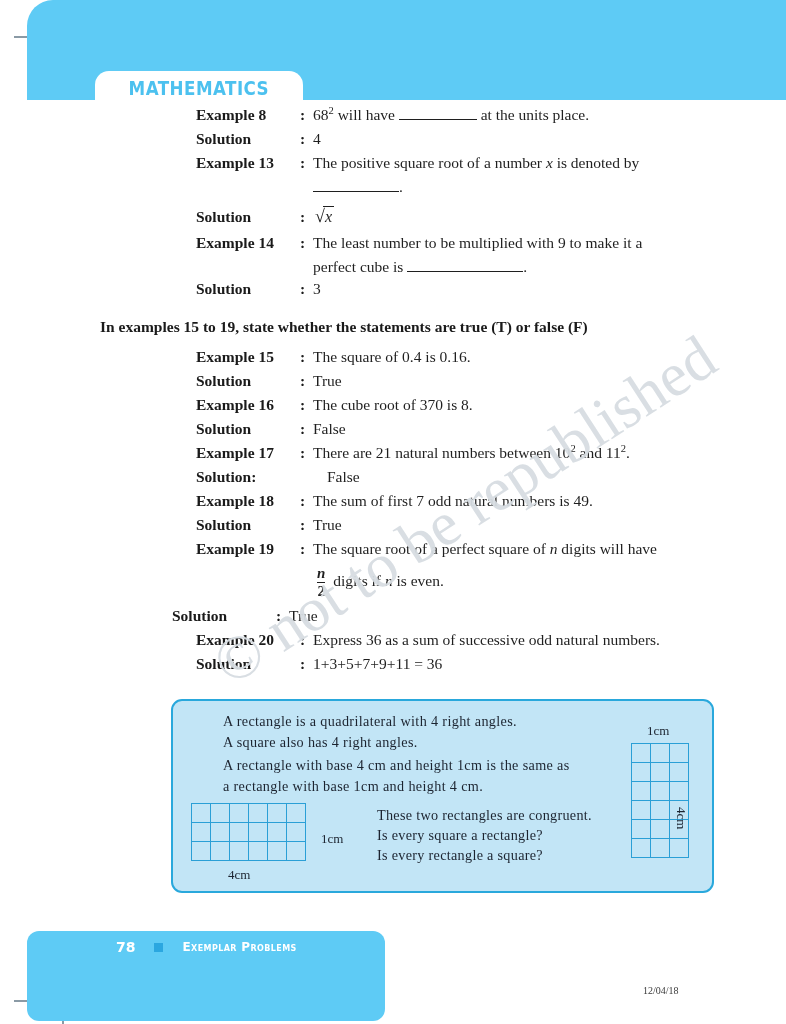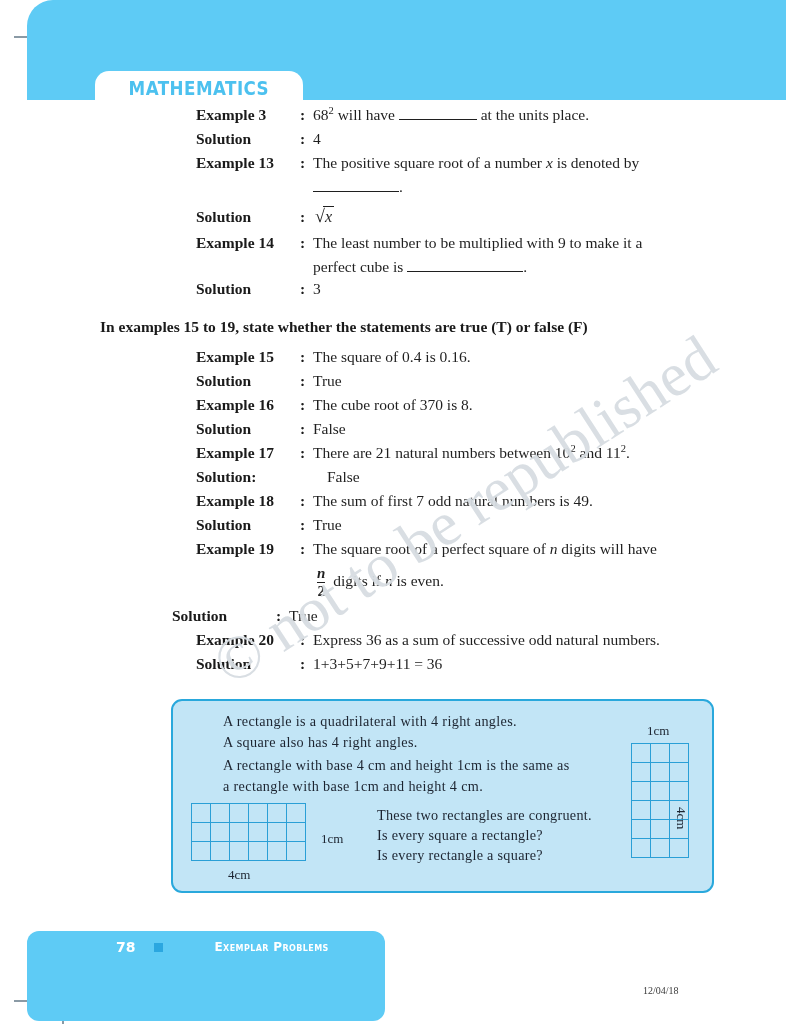--- a/index.html
+++ b/index.html
@@ -272,21 +272,20 @@
     background: #2ba7e0;
     display: inline-block;
   }
   .footer-title {
     font-family: "DejaVu Sans", sans-serif;
     font-weight: bold;
     font-size: 12px;
     color: #ffffff;
     font-variant: small-caps;
     letter-spacing: 0.4px;
-    margin-left: 32px;
   }
   .date-stamp {
     position: absolute;
     left: 643px;
     top: 985px;
     font-family: Liberation Serif, serif;
     font-size: 10px;
     color: #3a3a3a;
   }
 </style>
@@ -301,21 +300,21 @@
 <div class="header-band"></div>
 <div class="header-tab">
   <span class="header-tab-label">MATHEMATICS</span>
 </div>
 
 <div class="content">
 
   <div class="body-block">
 
     <div class="row">
-      <span class="ex-label">Example 3</span>
+      <span class="ex-label">Example 8</span>
       <span class="ex-colon">:</span>
       <span class="ex-text"><span>68</span><sup>2</sup><span> will have </span><span class="blank blank-sm"></span><span> at the units place.</span></span>
     </div>
 
     <div class="row">
       <span class="ex-label">Solution</span>
       <span class="ex-colon">:</span>
       <span class="ex-text">4</span>
     </div>
 

